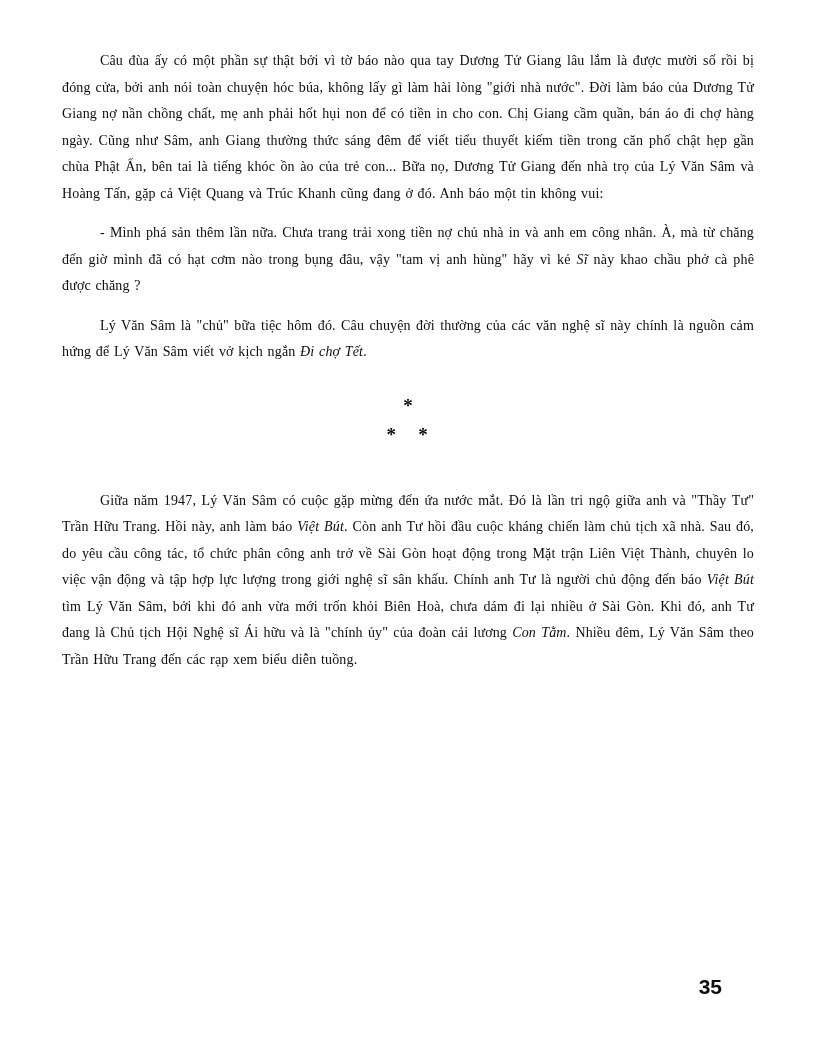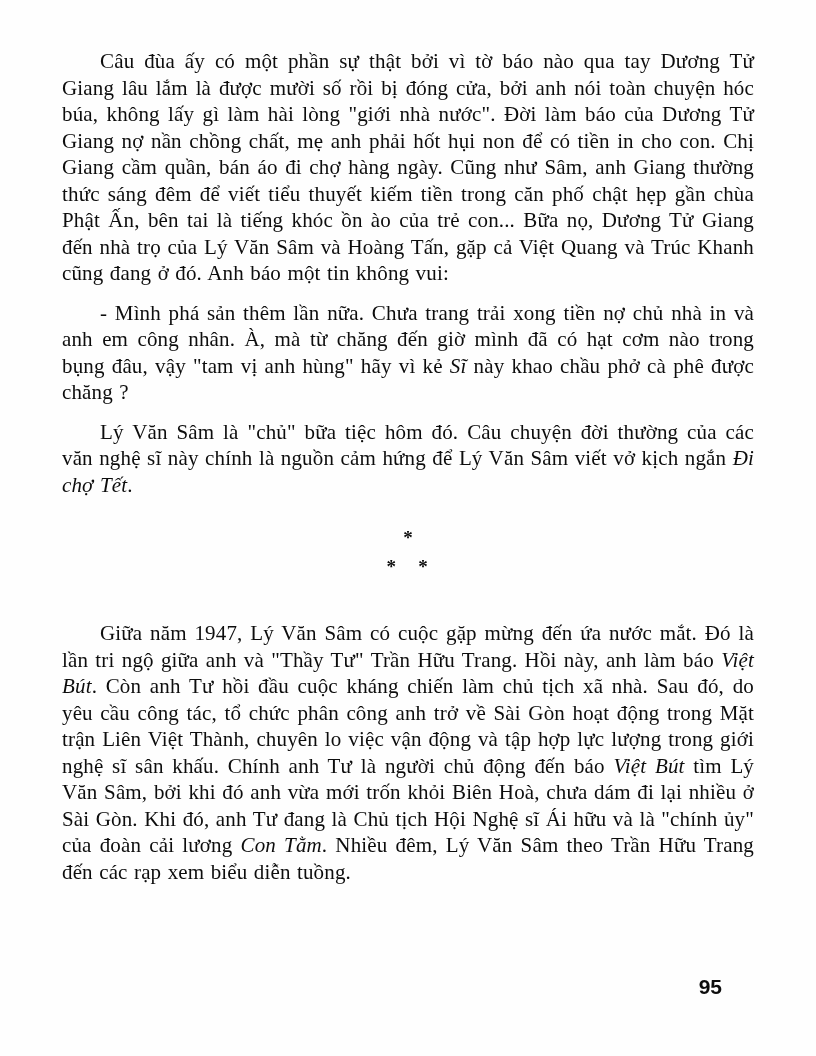--- a/index.html
+++ b/index.html
@@ -13,21 +13,21 @@
     overflow: hidden;
   }
   .text-block {
     position: absolute;
     left: 62px;
     top: 48px;
     width: 692px;
   }
   .para {
     margin: 0 0 13px 0;
-    font-size: 21px;
+    font-size: 14px;
     line-height: 26.5px;
     text-align: justify;
     text-indent: 38px;
     letter-spacing: 0.15px;
     word-spacing: 1px;
   }
   .para i { font-style: italic; }
   .separator {
     text-align: center;
     margin: 30px 0 44px 0;
@@ -62,14 +62,14 @@
         <p class="para"><span>Lý Văn Sâm là "chủ" bữa tiệc hôm đó. Câu chuyện đời thường của các văn nghệ sĩ này chính là nguồn cảm hứng để Lý Văn Sâm viết vở kịch ngắn </span><i>Đi chợ Tết</i><span>.</span></p>
       </div>
     <div class="separator">
       <div class="sep-line1">*</div>
       <div class="sep-line2">*   *</div>
     </div>
     <div id="paras-bottom">
         <p class="para"><span>Giữa năm 1947, Lý Văn Sâm có cuộc gặp mừng đến ứa nước mắt. Đó là lần tri ngộ giữa anh và "Thầy Tư" Trần Hữu Trang. Hồi này, anh làm báo </span><i>Việt Bút</i><span>. Còn anh Tư hồi đầu cuộc kháng chiến làm chủ tịch xã nhà. Sau đó, do yêu cầu công tác, tổ chức phân công anh trở về Sài Gòn hoạt động trong Mặt trận Liên Việt Thành, chuyên lo việc vận động và tập hợp lực lượng trong giới nghệ sĩ sân khấu. Chính anh Tư là người chủ động đến báo </span><i>Việt Bút</i><span> tìm Lý Văn Sâm, bởi khi đó anh vừa mới trốn khỏi Biên Hoà, chưa dám đi lại nhiều ở Sài Gòn. Khi đó, anh Tư đang là Chủ tịch Hội Nghệ sĩ Ái hữu và là "chính ủy" của đoàn cải lương </span><i>Con Tằm</i><span>. Nhiều đêm, Lý Văn Sâm theo Trần Hữu Trang đến các rạp xem biểu diễn tuồng.</span></p>
       </div>
   </div>
-  <div class="page-number">95</div>
+  <div class="page-number">35</div>
 </div>
 
 </body></html>

